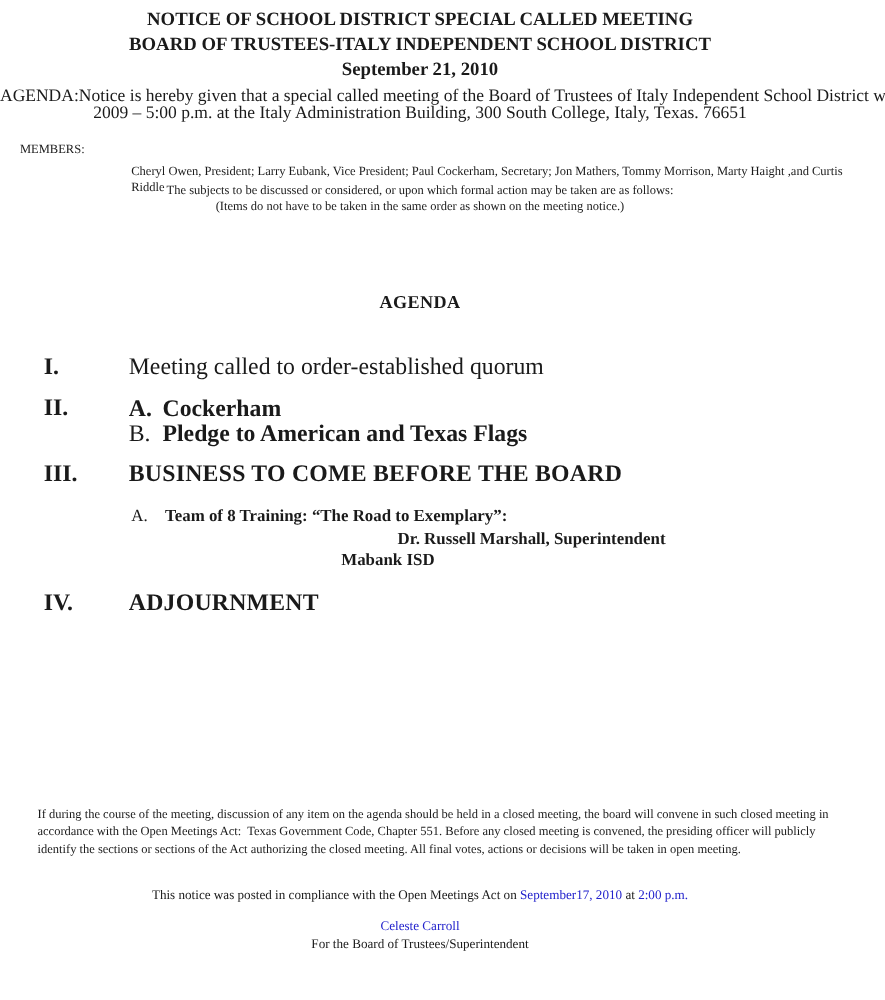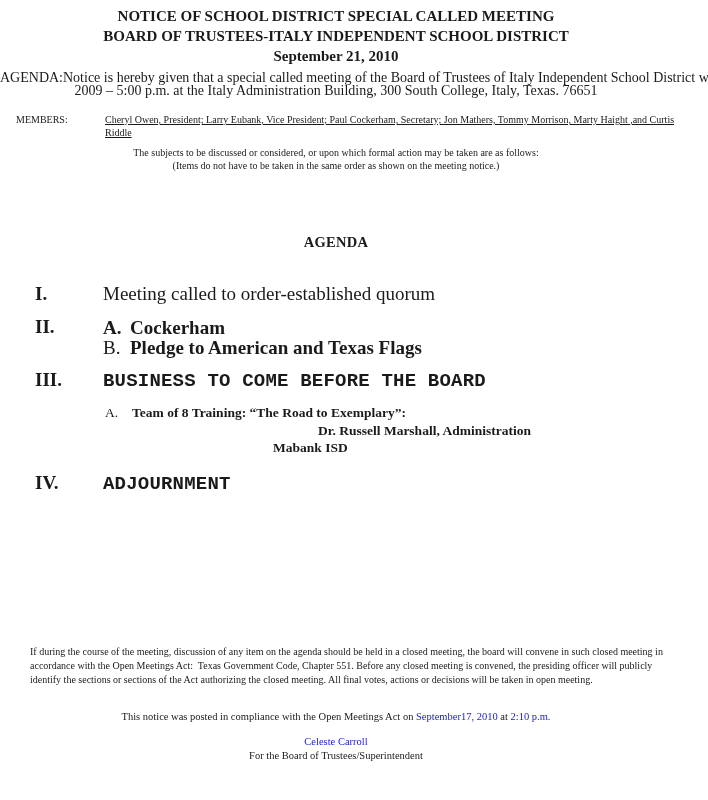--- a/index.html
+++ b/index.html
@@ -25,22 +25,22 @@
   .notice-para {
     top: 72px;
     font-size: 14px;
     line-height: 12.8px;
   }
   .members-label {
     top: 113px; left: 16px;
     font-size: 10px; line-height: 13px;
   }
   .members-names {
-    top: 113px; left: 105px;
-    font-size: 10px; line-height: 13px; text-decoration: underline;
+    top: 131px; left: 105px;
+    font-size: 10px; line-height: 13px;
   }
   .subjects {
     top: 146px;
     font-size: 10px;
     line-height: 13px;
   }
   .agenda-heading {
     top: 234px;
     font-size: 14.5px;
     font-weight: bold;
@@ -58,21 +58,21 @@
     vertical-align: top;
   }
   .sub-rows { display: inline-block; vertical-align: top; }
   .sub-row { line-height: 20px; }
   .letter {
     display: inline-block;
     width: 27px;
     vertical-align: top;
   }
   .bold { font-weight: bold; }
-  .item-heading { font-weight: bold; letter-spacing: 0.2px; font-family: Liberation Mono, monospace; }
+  .item-heading { font-weight: bold; letter-spacing: 0.2px; }
   .sub-block {
     left: 105px;
     font-size: 13.5px;
     line-height: 17.5px;
     font-weight: bold;
   }
   .sub-block .letter { font-weight: normal; }
   .indent-line { display: block; }
   .closed-para {
     top: 645px; left: 30px;
@@ -126,31 +126,31 @@
       <span class="sub-row indent-line"><span class="letter">B.</span><span class="bold">Pledge to American and Texas Flags</span></span>
     </span>
   </div>
 
   <div class="abs item" style="top:371px">
     <span class="numeral">III.</span><span class="item-heading">BUSINESS TO COME BEFORE THE BOARD</span>
   </div>
 
   <div class="abs sub-block" style="top:404px">
     <span class="indent-line"><span class="letter">A.</span><span>Team of 8 Training: “The Road to Exemplary”:</span></span>
-    <span class="indent-line" style="margin-left:213px">Dr. Russell Marshall, Administration</span>
+    <span class="indent-line" style="margin-left:213px">Dr. Russell Marshall, Superintendent</span>
     <span class="indent-line" style="margin-left:168px">Mabank ISD</span>
   </div>
 
   <div class="abs item" style="top:474px">
     <span class="numeral">IV.</span><span class="item-heading">ADJOURNMENT</span>
   </div>
 
   <div class="abs pre closed-para">If during the course of the meeting, discussion of any item on the agenda should be held in a closed meeting, the board will convene in such closed meeting in
 accordance with the Open Meetings Act:  Texas Government Code, Chapter 551. Before any closed meeting is convened, the presiding officer will publicly
 identify the sections or sections of the Act authorizing the closed meeting. All final votes, actions or decisions will be taken in open meeting.</div>
 
-  <div class="abs center posted-line"><span>This notice was posted in compliance with the Open Meetings Act on </span><span style="color: rgb(34, 34, 204);">September17, 2010</span><span> at </span><span style="color: rgb(34, 34, 204);">2:10 p.m.</span></div>
+  <div class="abs center posted-line"><span>This notice was posted in compliance with the Open Meetings Act on </span><span style="color: rgb(34, 34, 204);">September17, 2010</span><span> at </span><span style="color: rgb(34, 34, 204);">2:00 p.m.</span></div>
 
   <div class="abs center sig-title">For the Board of Trustees/Superintendent</div>
 
   <div class="abs center sig-name" style="color: rgb(34, 34, 204);">Celeste Carroll</div>
 
 </div>
 
 </body></html>

